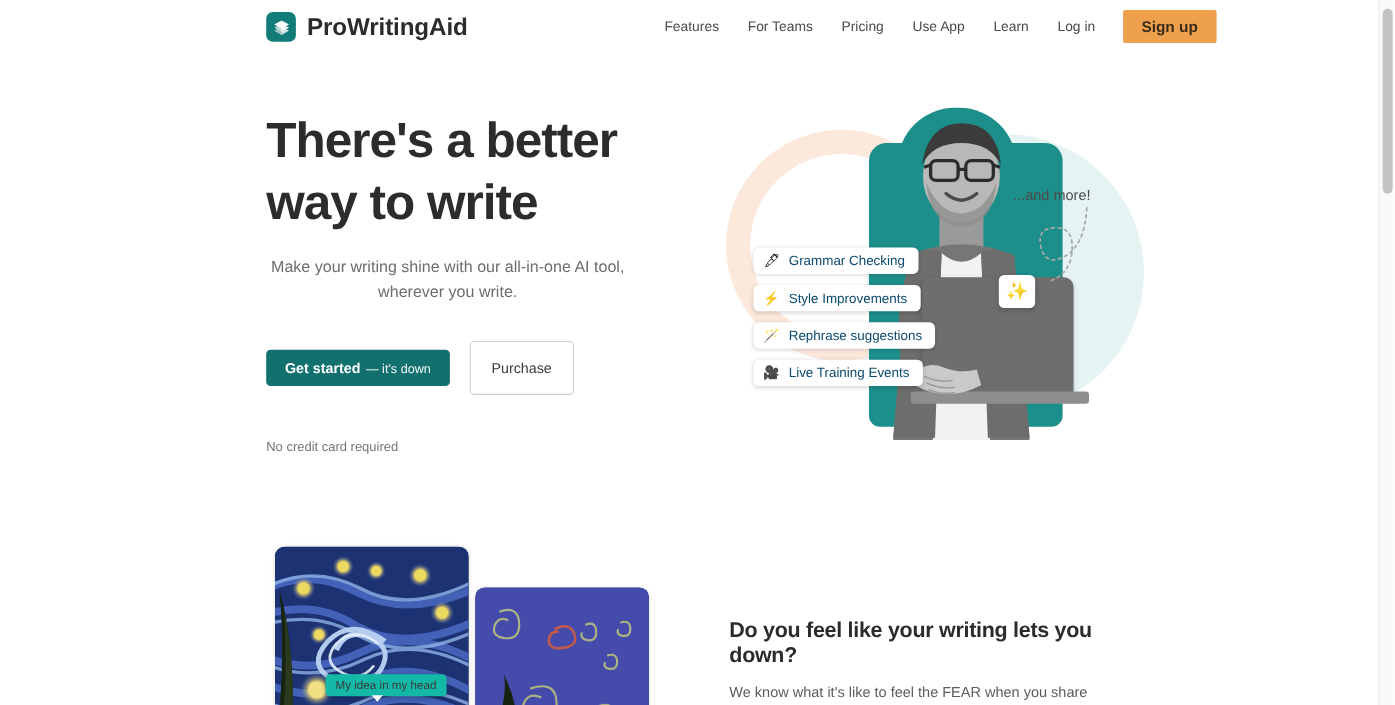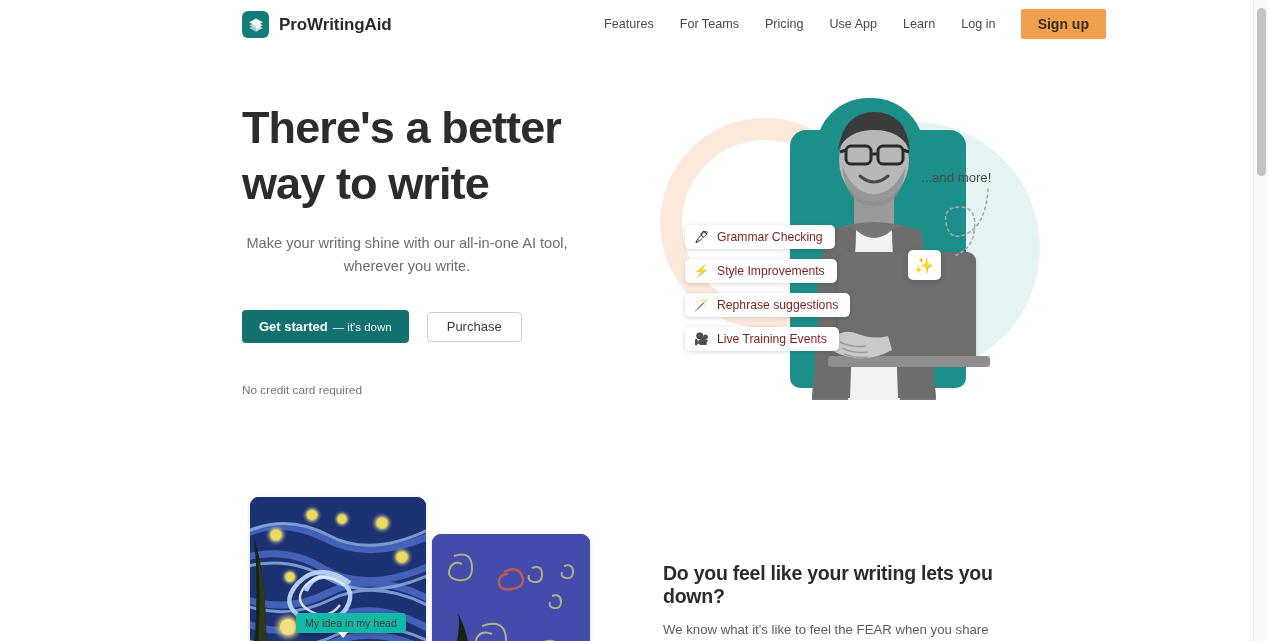--- a/index.html
+++ b/index.html
@@ -30,21 +30,21 @@
     text-decoration:none;
   }
   .logo-mark {
     width:27px; height:27px; border-radius:6px;
     background:#127d78;
     display:flex; align-items:center; justify-content:center;
     flex:0 0 auto;
   }
   .logo-mark svg { display:block; }
   .brand-name {
-    font-size:17px; font-weight:bold; color:#2b2b2b;
+    font-size:22px; font-weight:bold; color:#2b2b2b;
     letter-spacing:-0.1px; white-space:nowrap;
   }
   .nav {
     position:absolute; left:604px; top:0; height:48px;
     display:flex; align-items:center; gap:0px;
   }
   .nav a {
     font-size:12.6px; color:#4a4a4a; text-decoration:none;
     padding:0 13px; white-space:nowrap; line-height:48px;
   }
@@ -78,21 +78,21 @@
     font-family:"Liberation Sans", sans-serif;
     cursor:pointer; white-space:nowrap;
     line-height:33px;
   }
   .btn-primary .b-main { font-size:13px; font-weight:bold; }
   .btn-primary .b-sub  { font-size:11.5px; font-weight:normal; opacity:.95; }
   .btn-secondary {
     display:inline-flex; align-items:center; justify-content:center;
     background:#ffffff; color:#3b3b3b;
     border:1px solid #cfcfcf; border-radius:4px;
-    height:30px; padding:0 19px;
+    height:49px; padding:0 19px;
     font-size:13px; font-family:"Liberation Sans", sans-serif;
     cursor:pointer; white-space:nowrap;
   }
   .cta-note { margin-top:40px; font-size:11.8px; color:#757575; }
 
   
   .hero-art { position:absolute; left:640px; top:60px; width:420px; height:340px; }
   .blob-peach {
     position:absolute; left:20px; top:58px; width:210px; height:210px;
     border-radius:50%;
@@ -149,21 +149,21 @@
     display:flex; flex-direction:column; gap:10px; z-index:6;
   }
   .pill {
     display:flex; align-items:center; gap:8px;
     background:#ffffff; border-radius:5px;
     height:24px; padding:0 12px 0 9px;
     box-shadow:0 1px 4px rgba(0,0,0,.16);
     width:max-content;
   }
   .pill .pico { font-size:12px; line-height:1; width:15px; text-align:center; }
-  .pill .plabel { font-size:12.2px; color:#7f1d1d; white-space:nowrap; }
+  .pill .plabel { font-size:12.2px; color:#0c4a6e; white-space:nowrap; }
 
   
   .sec2 { position:absolute; top:470px; left:0; width:1254px; height:171px; }
 
   .art-frames { position:absolute; left:242px; top:25px; width:360px; height:200px; }
   .frame-starry {
     position:absolute; left:8px; top:2px; width:176px; height:170px;
     border-radius:9px; overflow:hidden;
     background:#14245e;
     box-shadow:0 1px 4px rgba(0,0,0,.15);

